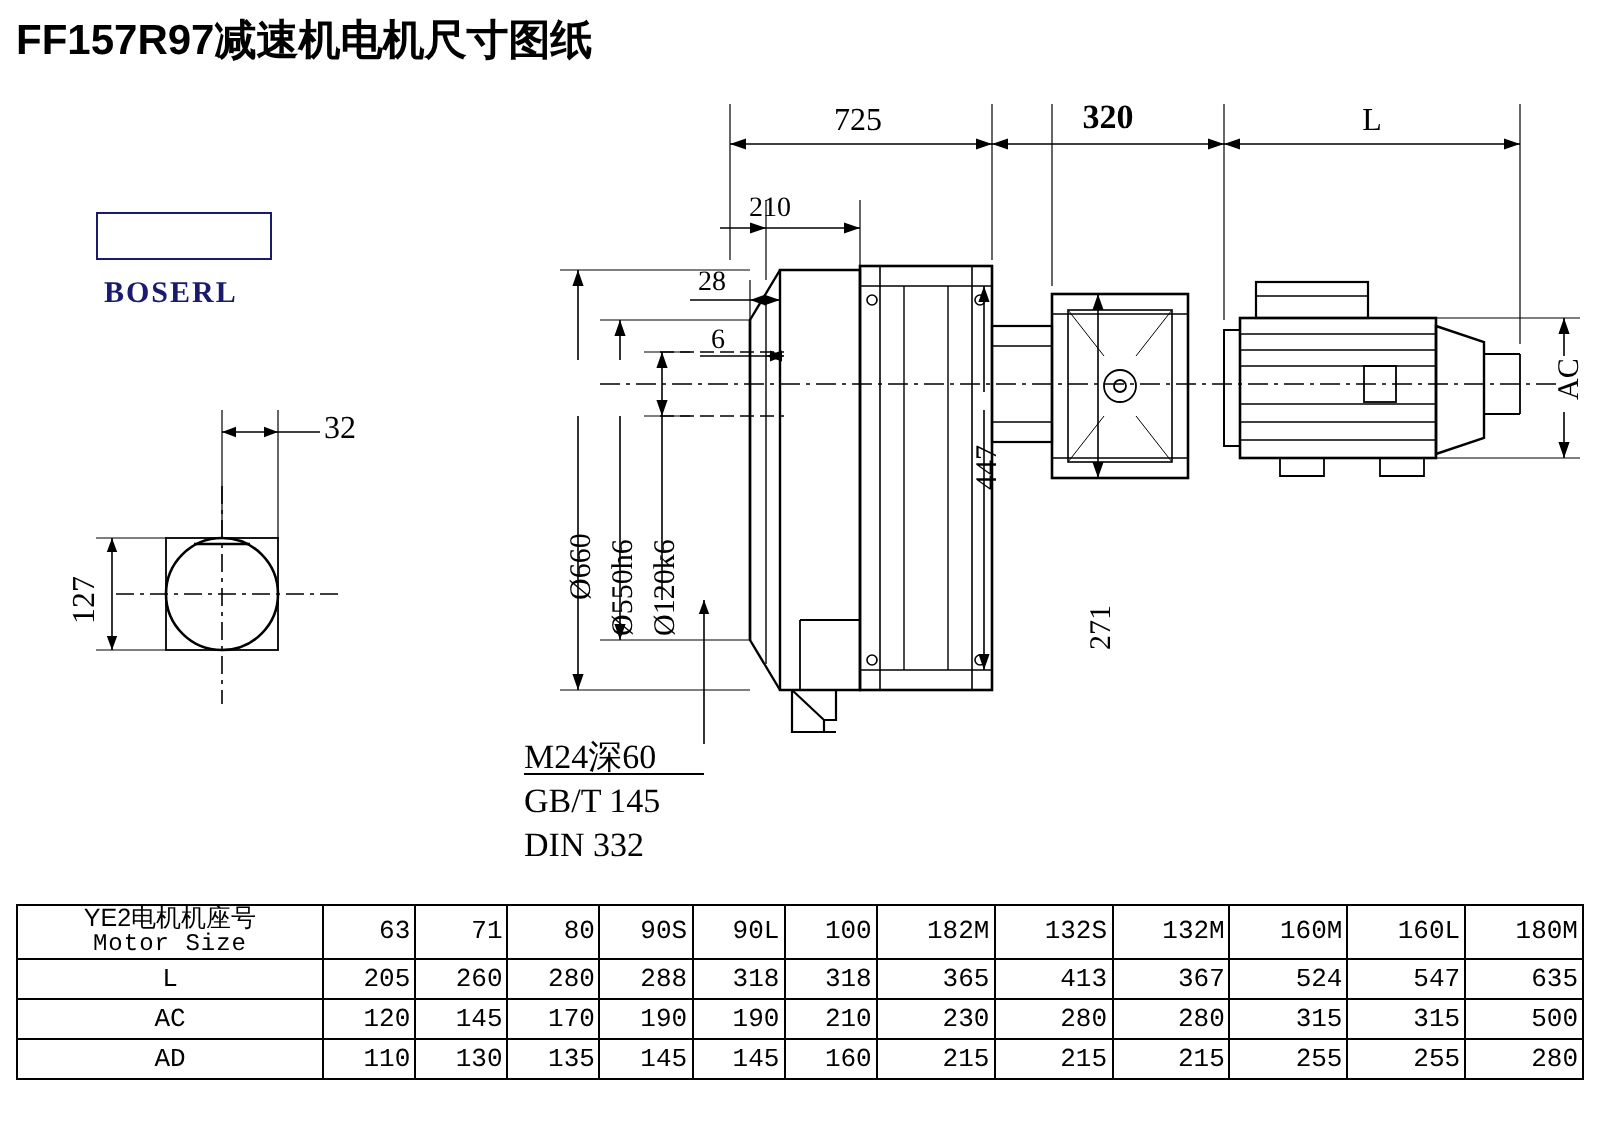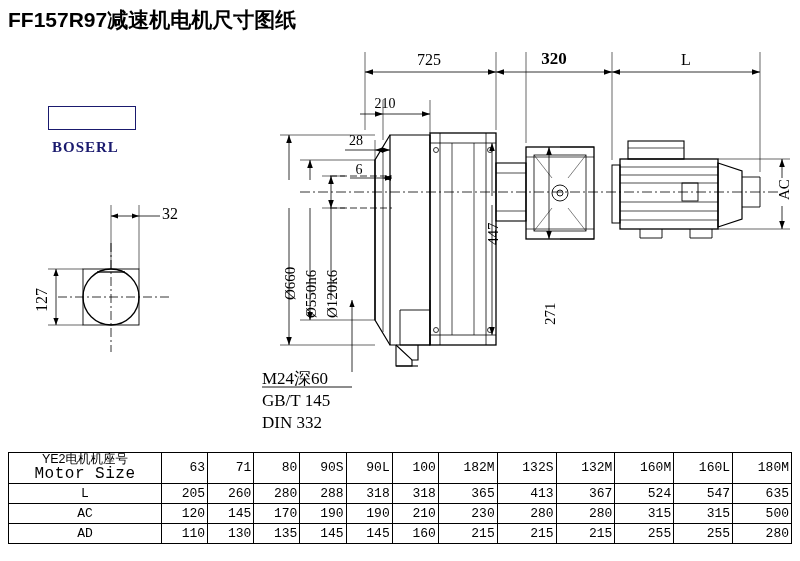--- a/index.html
+++ b/index.html
@@ -80,21 +80,21 @@
   }
   .hdr-cell {
     line-height: 1.05;
   }
   .hdr-cn {
     font-family: "Liberation Sans", sans-serif;
     font-size: 12.5px;
   }
   .hdr-en {
     font-family: "Liberation Mono", monospace;
-    font-size: 16px;
+    font-size: 12px;
     letter-spacing: 0.5px;
     text-align: center;
   }
   .mono {
     font-family: "Liberation Mono", monospace;
     font-size: 13px;
   }
 </style>
 </head>
 <body>

